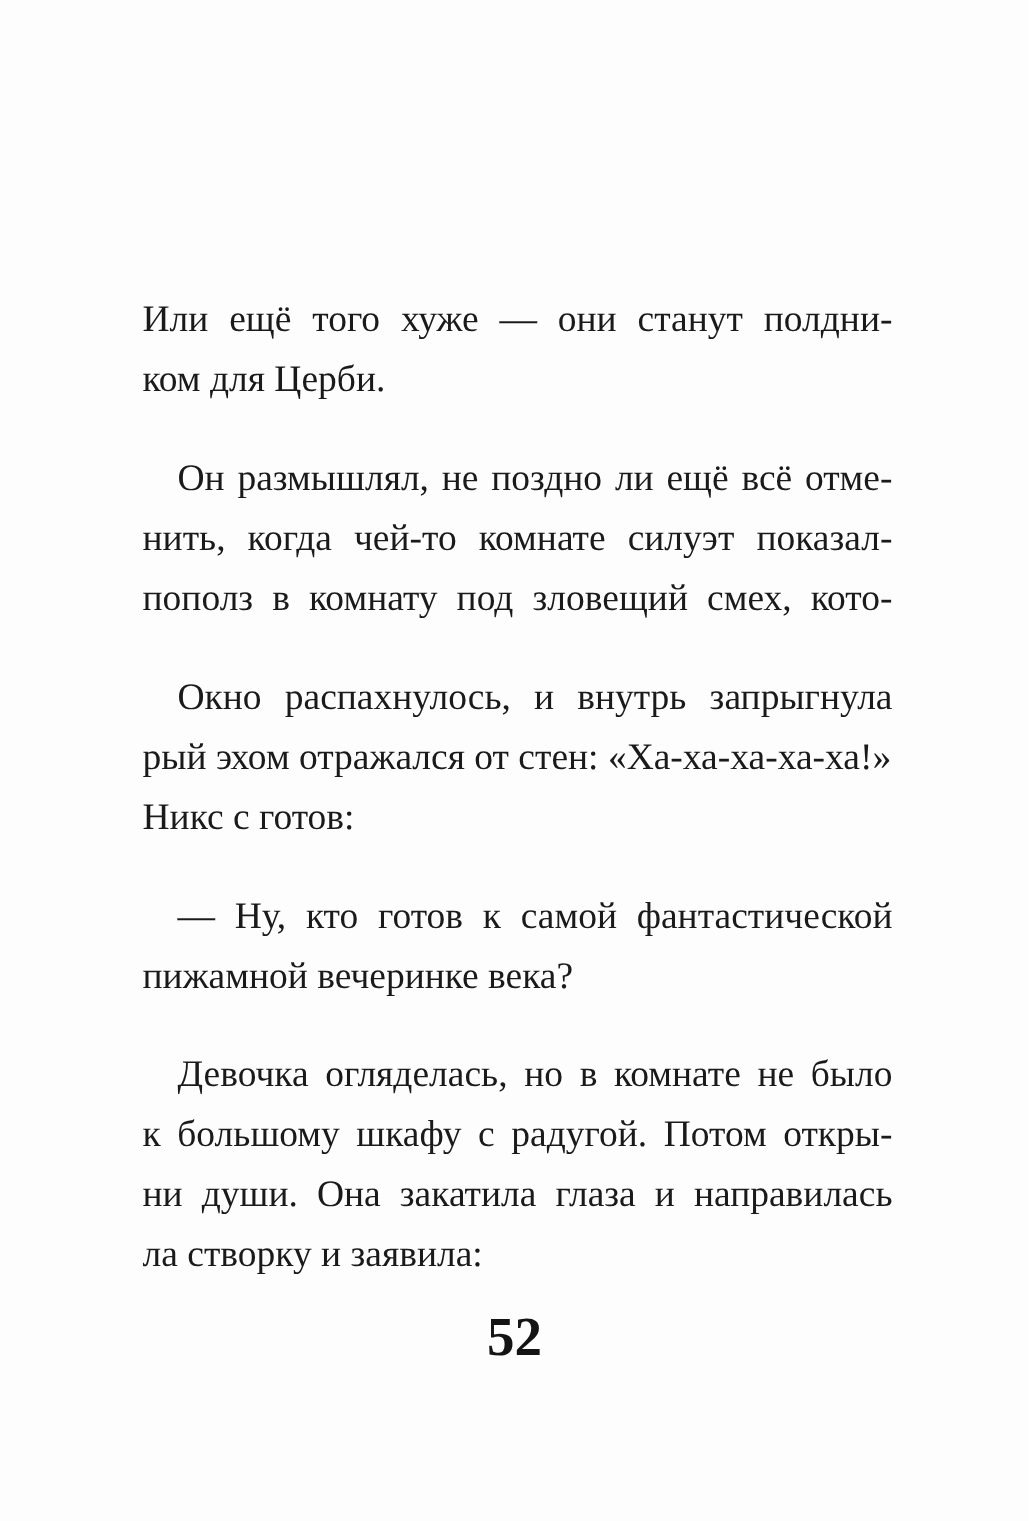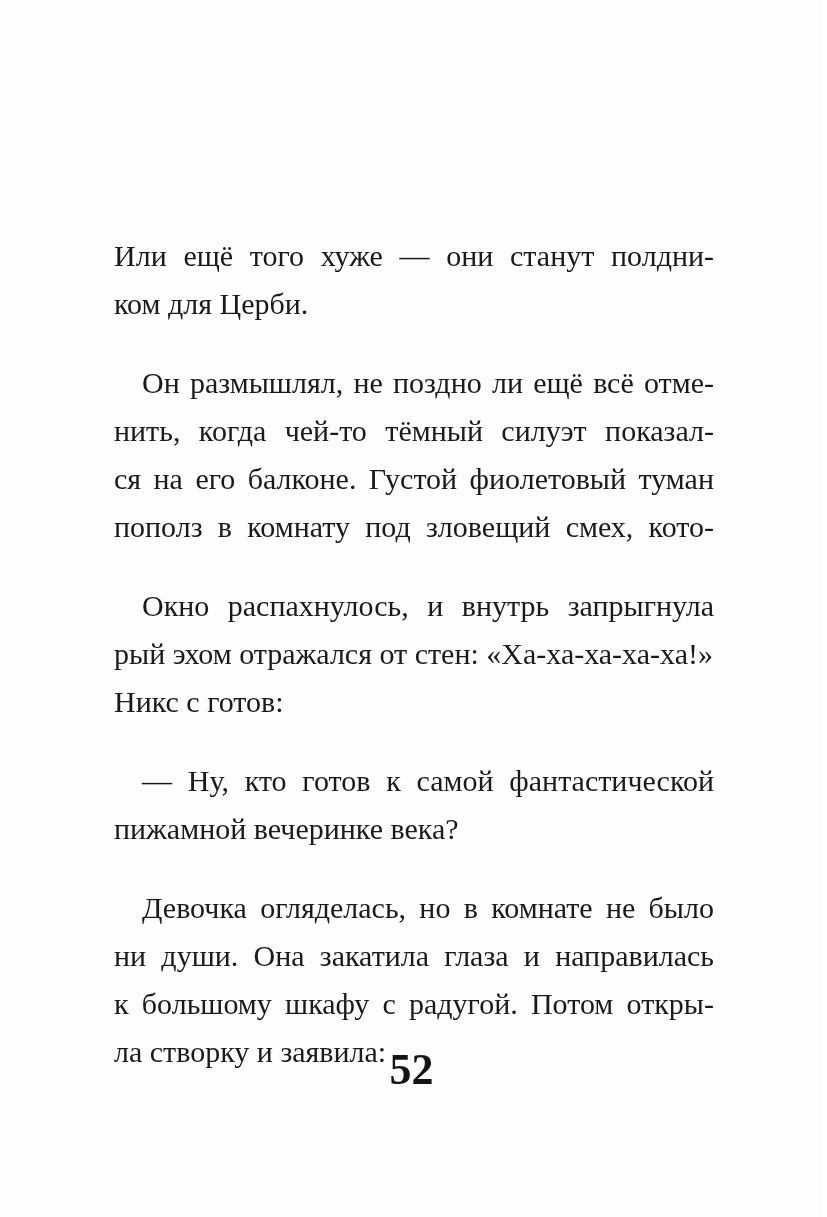--- a/index.html
+++ b/index.html
@@ -50,27 +50,26 @@
   }
 </style>
 </head>
 <body>
 
 <div class="page" style="background: rgb(253, 253, 253); color: rgb(26, 26, 26);">
   <main class="text-block" id="text-block">
       <div class="line">Или ещё того хуже — они станут полдни-</div>
       <div class="line para-end">ком для Церби.</div>
       <div class="line indent">Он размышлял, не поздно ли ещё всё отме-</div>
-      <div class="line">нить, когда чей-то тёмный силуэт показал-</div>
-      <div class="line">ся на его балконе. Густой фиолетовый туман</div>
+      <div class="line">нить, когда чей-то комнате силуэт показал-</div>
       <div class="line">пополз в комнату под зловещий смех, кото-</div>
       <div class="line indent">Окно распахнулось, и внутрь запрыгнула</div>
       <div class="line para-end">рый эхом отражался от стен: «Ха-ха-ха-ха-ха!»</div>
       <div class="line para-end">Никс с готов:</div>
       <div class="line indent">— Ну, кто готов к самой фантастической</div>
       <div class="line para-end">пижамной вечеринке века?</div>
       <div class="line indent">Девочка огляделась, но в комнате не было</div>
+      <div class="line">к большому шкафу с радугой. Потом откры-</div>
       <div class="line">ни души. Она закатила глаза и направилась</div>
-      <div class="line">к большому шкафу с радугой. Потом откры-</div>
       <div class="line para-end">ла створку и заявила:</div>
     </main>
   <div class="page-number">52</div>
 </div>
 
 </body></html>

